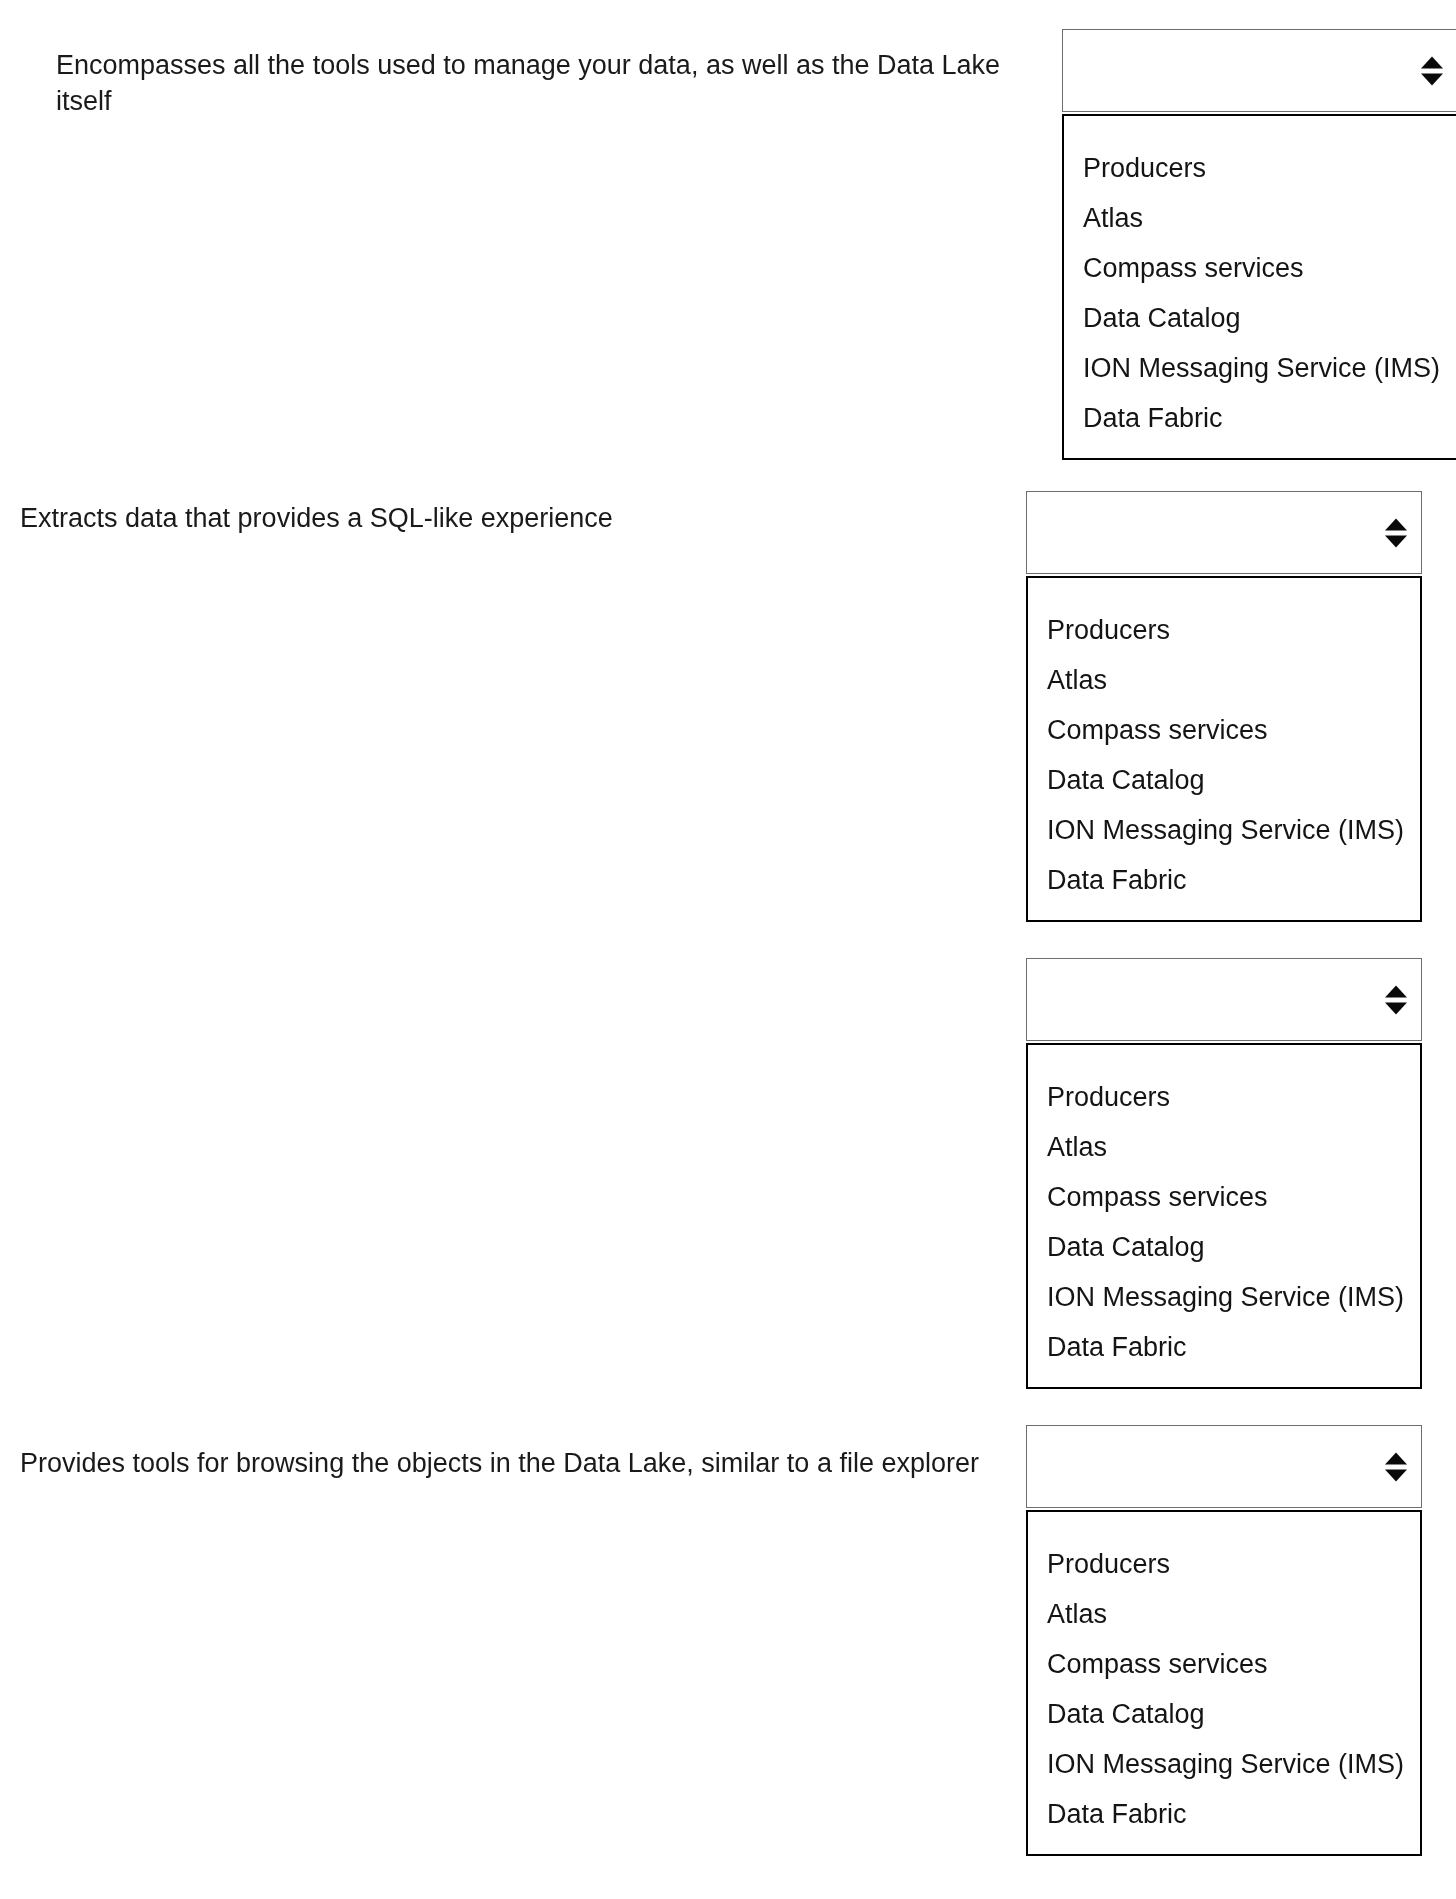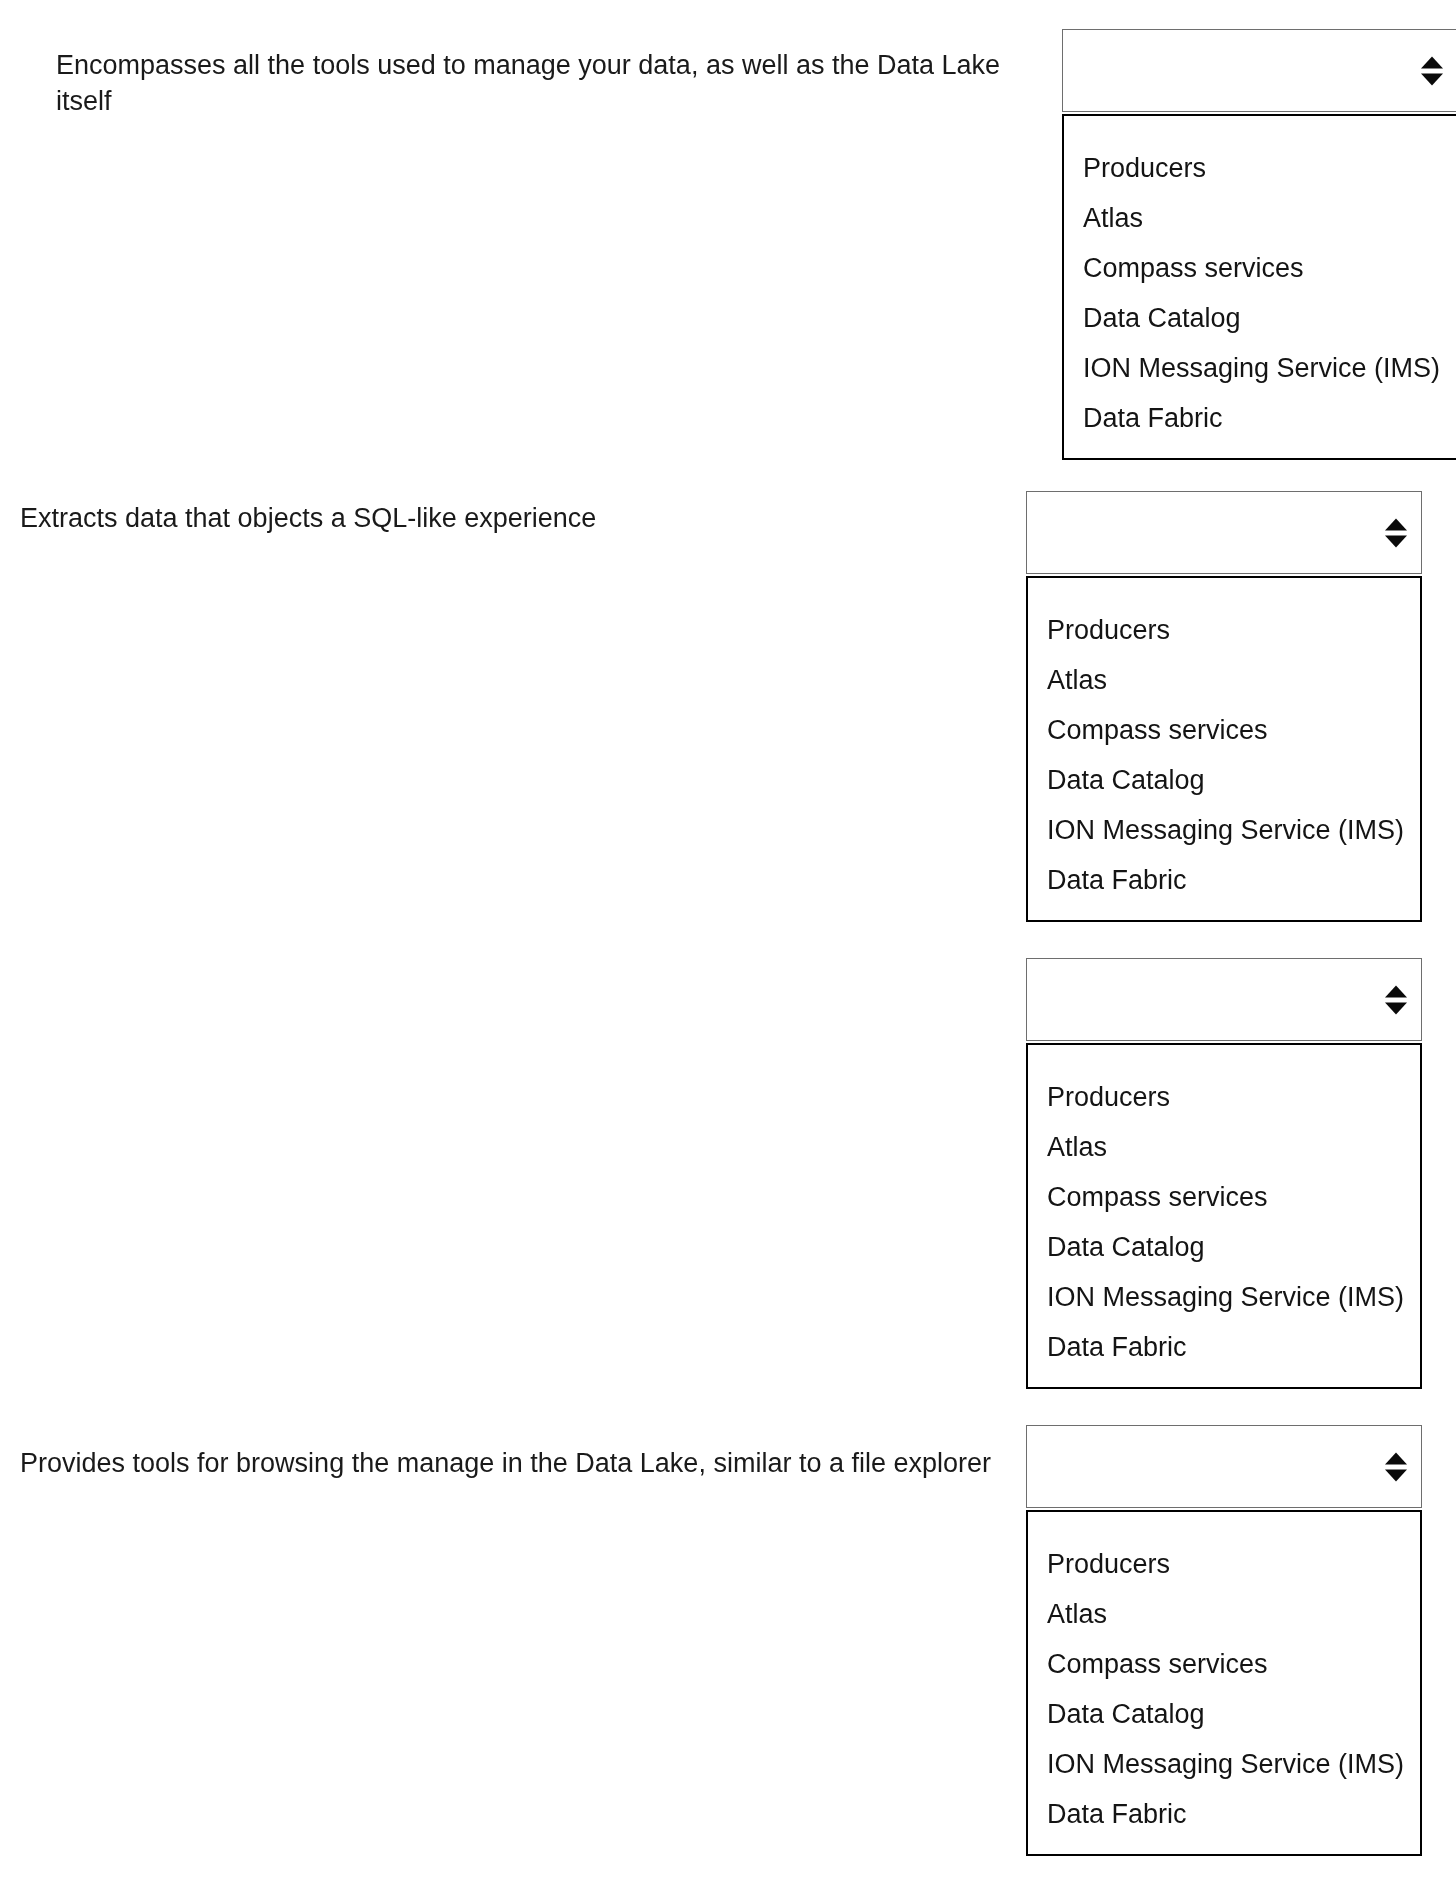--- a/index.html
+++ b/index.html
@@ -81,21 +81,21 @@
         <div class="option">Atlas</div>
         <div class="option">Compass services</div>
         <div class="option">Data Catalog</div>
         <div class="option">ION Messaging Service (IMS)</div>
         <div class="option">Data Fabric</div>
       </div>
     </div>
   </section>
 
   <section class="match-row row-1">
-    <div class="question">Extracts data that objects a SQL-like experience</div>
+    <div class="question">Extracts data that provides a SQL-like experience</div>
     <div class="dropdown-group">
       <div class="select-box">
         <span class="select-value"></span>
         <span class="updown-arrows">
           <span class="tri-up"></span>
           <span class="tri-down"></span>
         </span>
       </div>
       <div class="options-listbox">
         <div class="option">Producers</div>
@@ -122,21 +122,21 @@
         <div class="option">Atlas</div>
         <div class="option">Compass services</div>
         <div class="option">Data Catalog</div>
         <div class="option">ION Messaging Service (IMS)</div>
         <div class="option">Data Fabric</div>
       </div>
     </div>
   </section>
 
   <section class="match-row row-3">
-    <div class="question">Provides tools for browsing the manage in the Data Lake, similar to a file explorer</div>
+    <div class="question">Provides tools for browsing the objects in the Data Lake, similar to a file explorer</div>
     <div class="dropdown-group">
       <div class="select-box">
         <span class="select-value"></span>
         <span class="updown-arrows">
           <span class="tri-up"></span>
           <span class="tri-down"></span>
         </span>
       </div>
       <div class="options-listbox">
         <div class="option">Producers</div>

